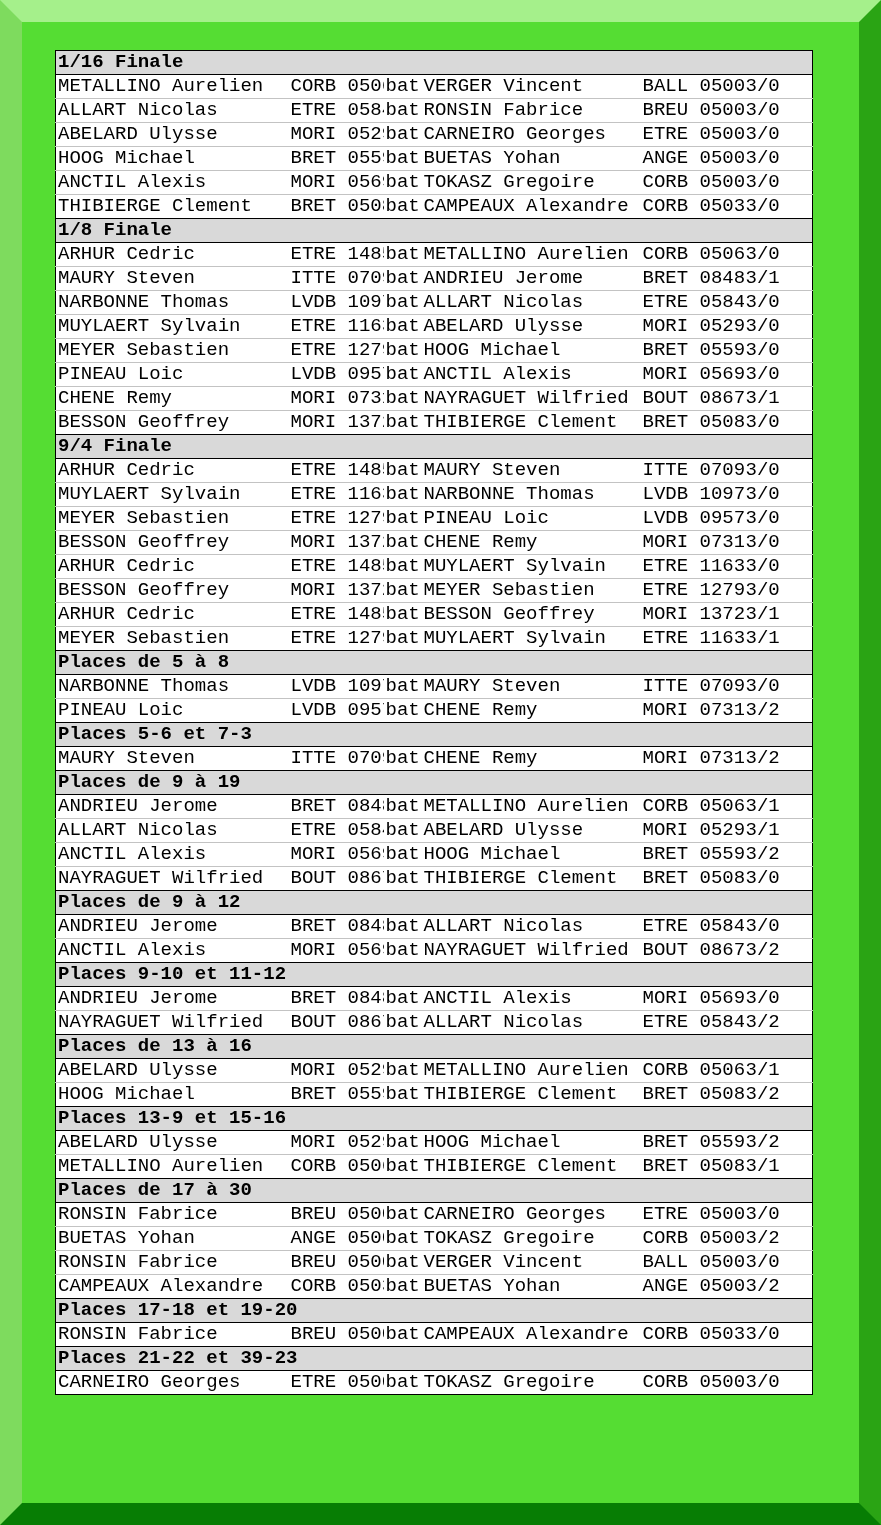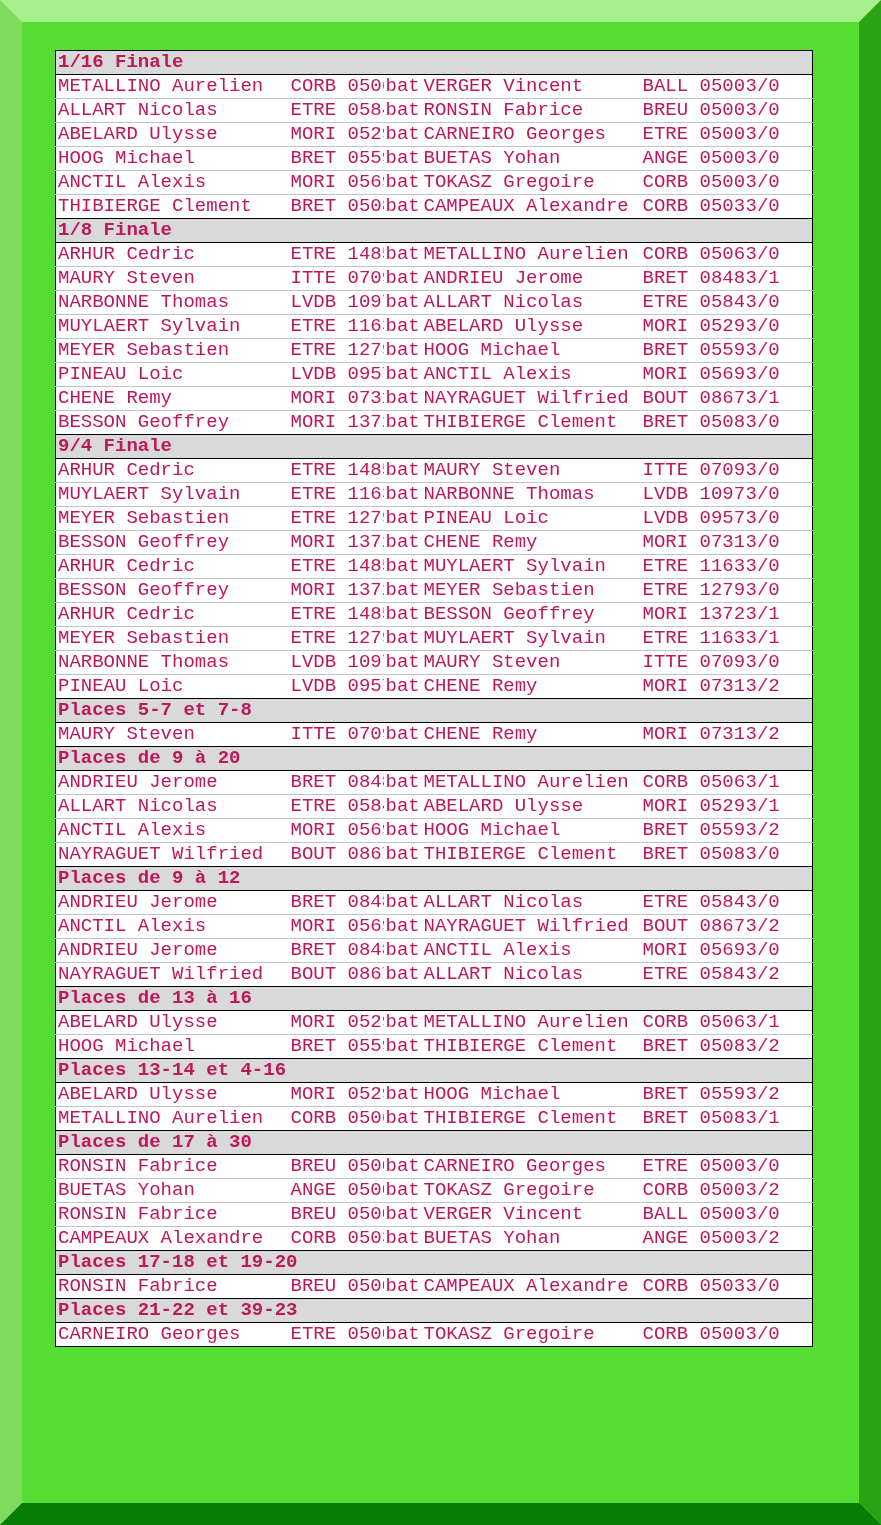--- a/index.html
+++ b/index.html
@@ -22,21 +22,21 @@
   }
   table.results {
     margin: 28px 0 0 33px;
     width: 757px;
     table-layout: fixed;
     border-collapse: collapse;
     background: #ffffff;
     border: 1px solid #000000;
     font-family: "Liberation Mono", "DejaVu Sans Mono", monospace;
     font-size: 19px;
-    color: #be185d;
+    color: #000000;
   }
   td {
     height: 23px;
     line-height: 23px;
     padding: 0 0 0 2px;
     white-space: nowrap;
     overflow: hidden;
     vertical-align: middle;
   }
   tr.section td {
@@ -269,54 +269,57 @@
 
   <tr class="match">
     <td>MEYER Sebastien</td>
     <td><span>ETRE</span> <span>1279</span></td>
     <td>bat</td>
     <td>MUYLAERT Sylvain</td>
     <td><span>ETRE</span> <span>1163</span></td>
     <td>3/1</td>
   </tr>
 
+  <tr class="section">
+    <td colspan="6">Places de 5 à 8</td>
+  </tr>
 
   <tr class="match">
     <td>NARBONNE Thomas</td>
     <td><span>LVDB</span> <span>1097</span></td>
     <td>bat</td>
     <td>MAURY Steven</td>
     <td><span>ITTE</span> <span>0709</span></td>
     <td>3/0</td>
   </tr>
 
   <tr class="match">
     <td>PINEAU Loic</td>
     <td><span>LVDB</span> <span>0957</span></td>
     <td>bat</td>
     <td>CHENE Remy</td>
     <td><span>MORI</span> <span>0731</span></td>
     <td>3/2</td>
   </tr>
 
   <tr class="section">
-    <td colspan="6">Places 5-7 et 7-8</td>
+    <td colspan="6">Places 5-6 et 7-3</td>
   </tr>
 
   <tr class="match">
     <td>MAURY Steven</td>
     <td><span>ITTE</span> <span>0709</span></td>
     <td>bat</td>
     <td>CHENE Remy</td>
     <td><span>MORI</span> <span>0731</span></td>
     <td>3/2</td>
   </tr>
 
   <tr class="section">
-    <td colspan="6">Places de 9 à 20</td>
+    <td colspan="6">Places de 9 à 19</td>
   </tr>
 
   <tr class="match">
     <td>ANDRIEU Jerome</td>
     <td><span>BRET</span> <span>0848</span></td>
     <td>bat</td>
     <td>METALLINO Aurelien</td>
     <td><span>CORB</span> <span>0506</span></td>
     <td>3/1</td>
   </tr>
@@ -363,20 +366,23 @@
 
   <tr class="match">
     <td>ANCTIL Alexis</td>
     <td><span>MORI</span> <span>0569</span></td>
     <td>bat</td>
     <td>NAYRAGUET Wilfried</td>
     <td><span>BOUT</span> <span>0867</span></td>
     <td>3/2</td>
   </tr>
 
+  <tr class="section">
+    <td colspan="6">Places 9-10 et 11-12</td>
+  </tr>
 
   <tr class="match">
     <td>ANDRIEU Jerome</td>
     <td><span>BRET</span> <span>0848</span></td>
     <td>bat</td>
     <td>ANCTIL Alexis</td>
     <td><span>MORI</span> <span>0569</span></td>
     <td>3/0</td>
   </tr>
 
@@ -405,21 +411,21 @@
   <tr class="match">
     <td>HOOG Michael</td>
     <td><span>BRET</span> <span>0559</span></td>
     <td>bat</td>
     <td>THIBIERGE Clement</td>
     <td><span>BRET</span> <span>0508</span></td>
     <td>3/2</td>
   </tr>
 
   <tr class="section">
-    <td colspan="6">Places 13-14 et 4-16</td>
+    <td colspan="6">Places 13-9 et 15-16</td>
   </tr>
 
   <tr class="match">
     <td>ABELARD Ulysse</td>
     <td><span>MORI</span> <span>0529</span></td>
     <td>bat</td>
     <td>HOOG Michael</td>
     <td><span>BRET</span> <span>0559</span></td>
     <td>3/2</td>
   </tr>

